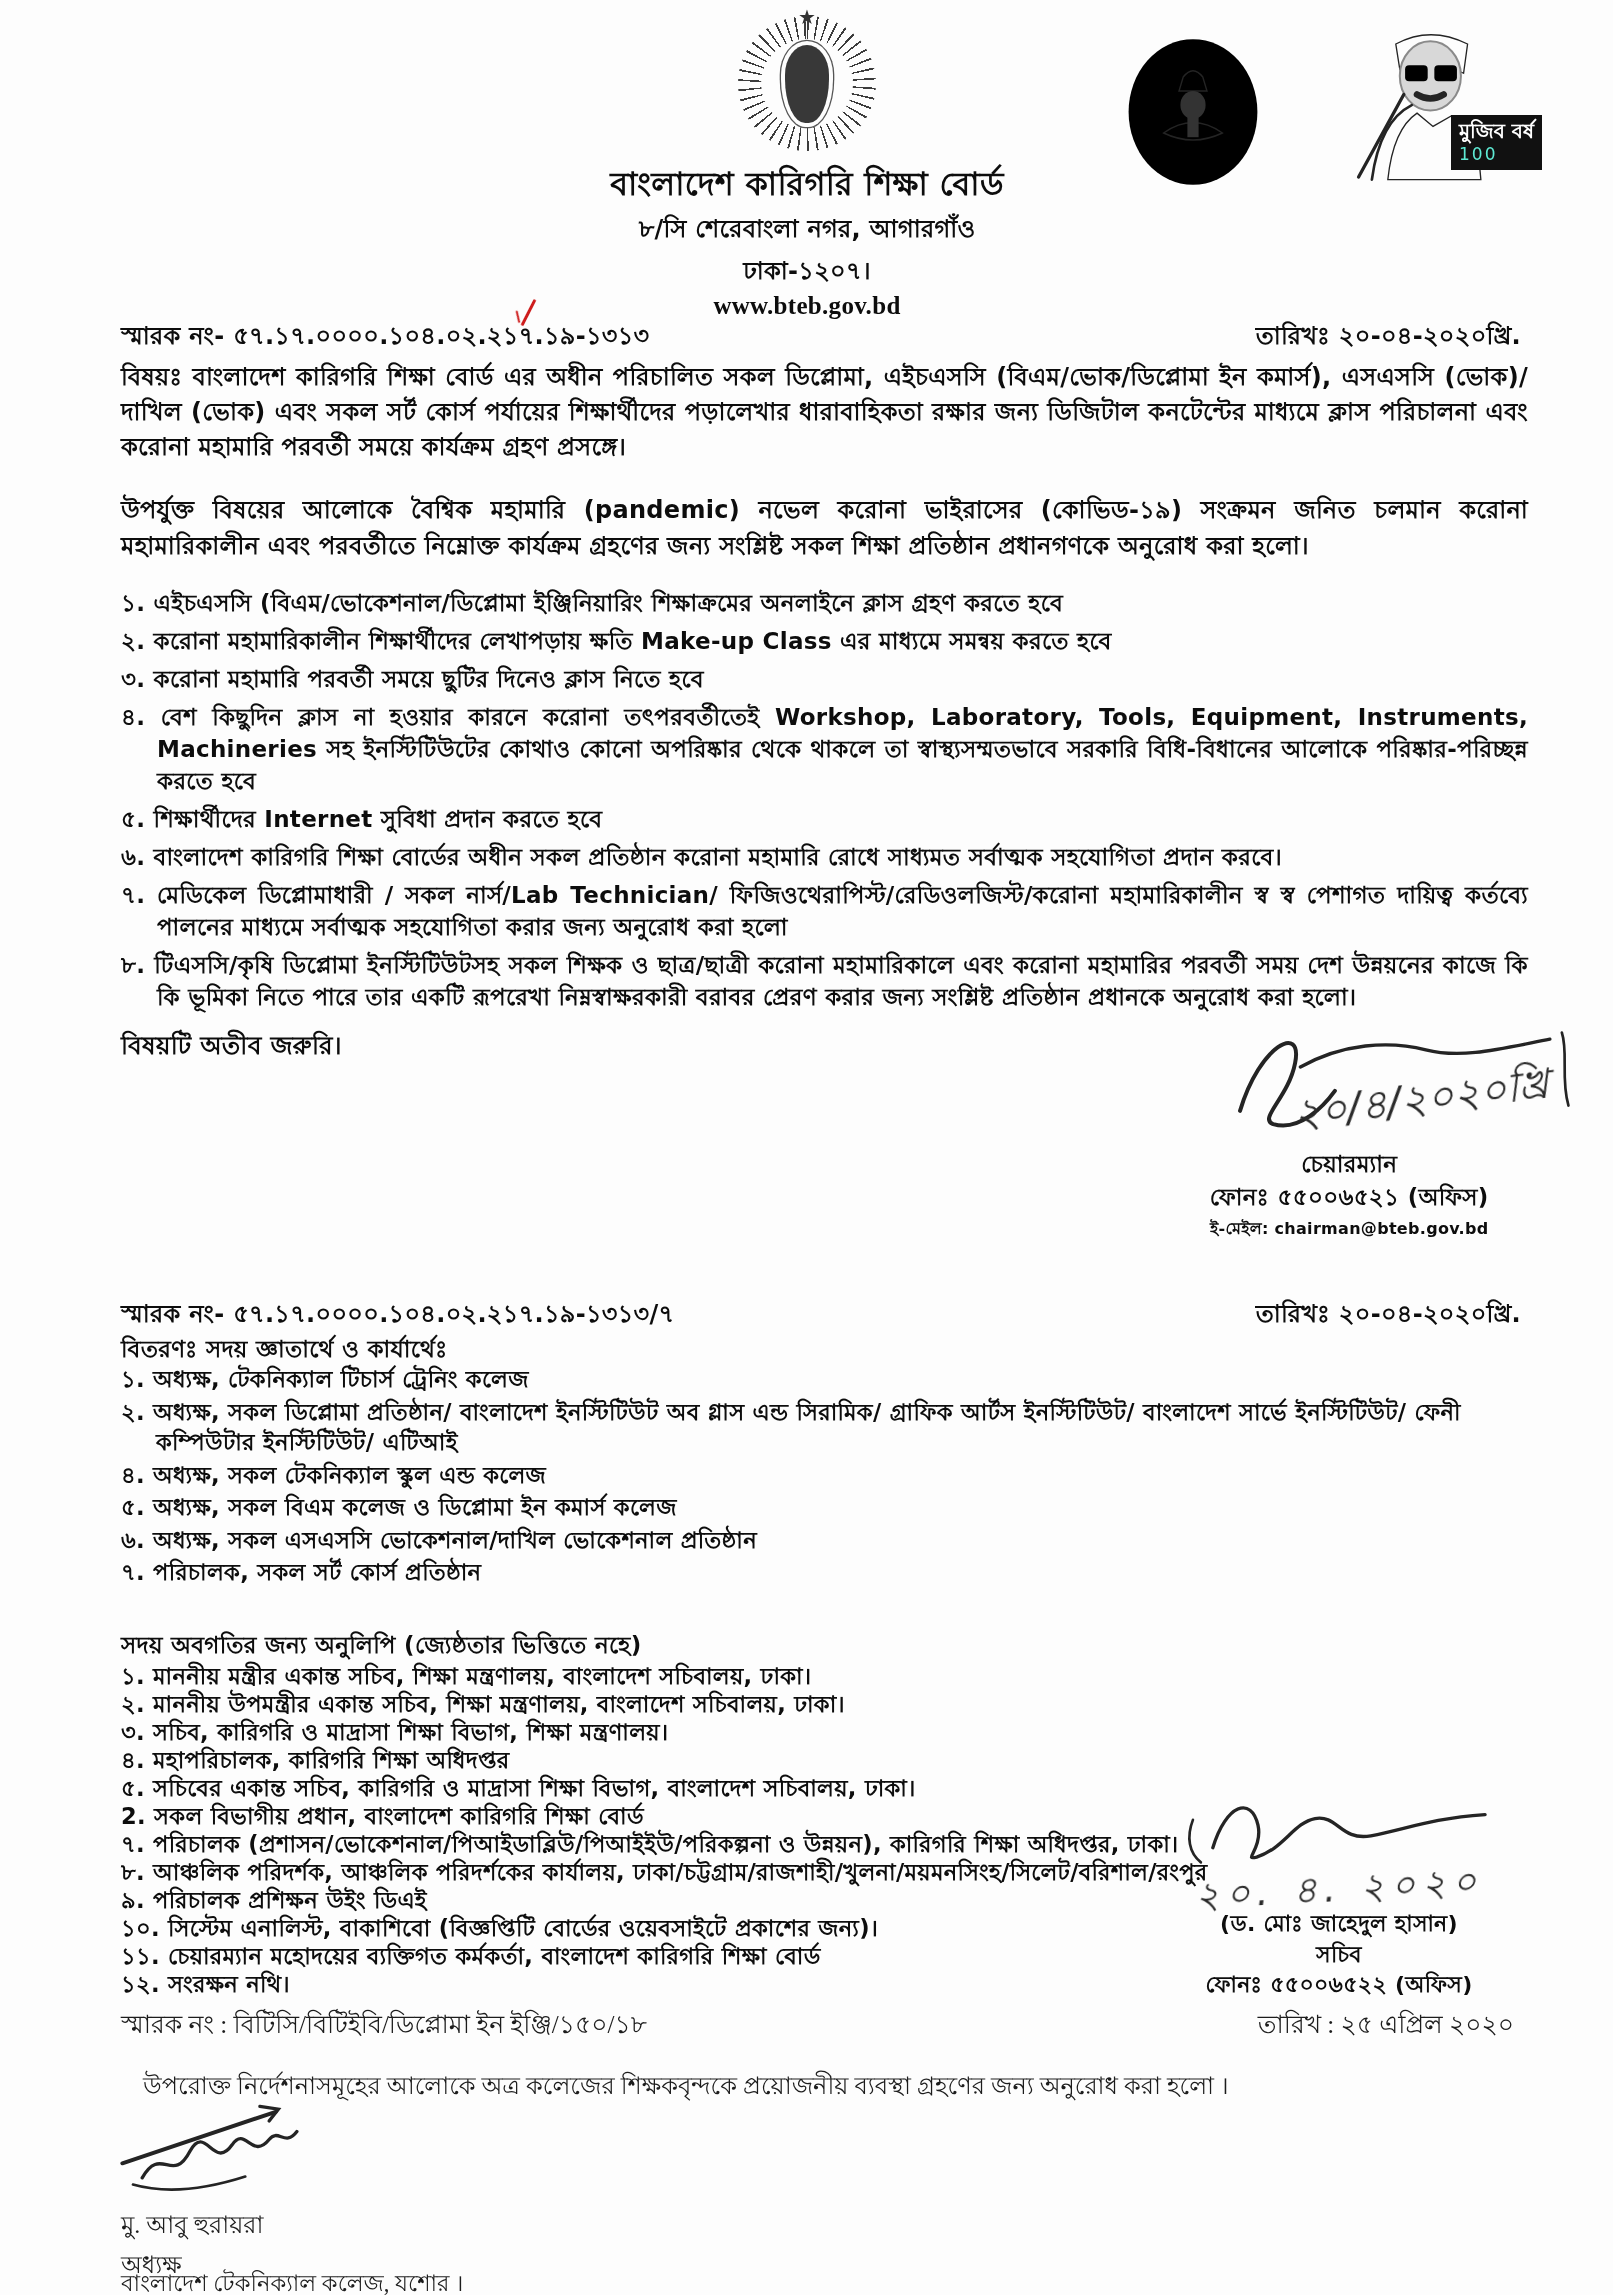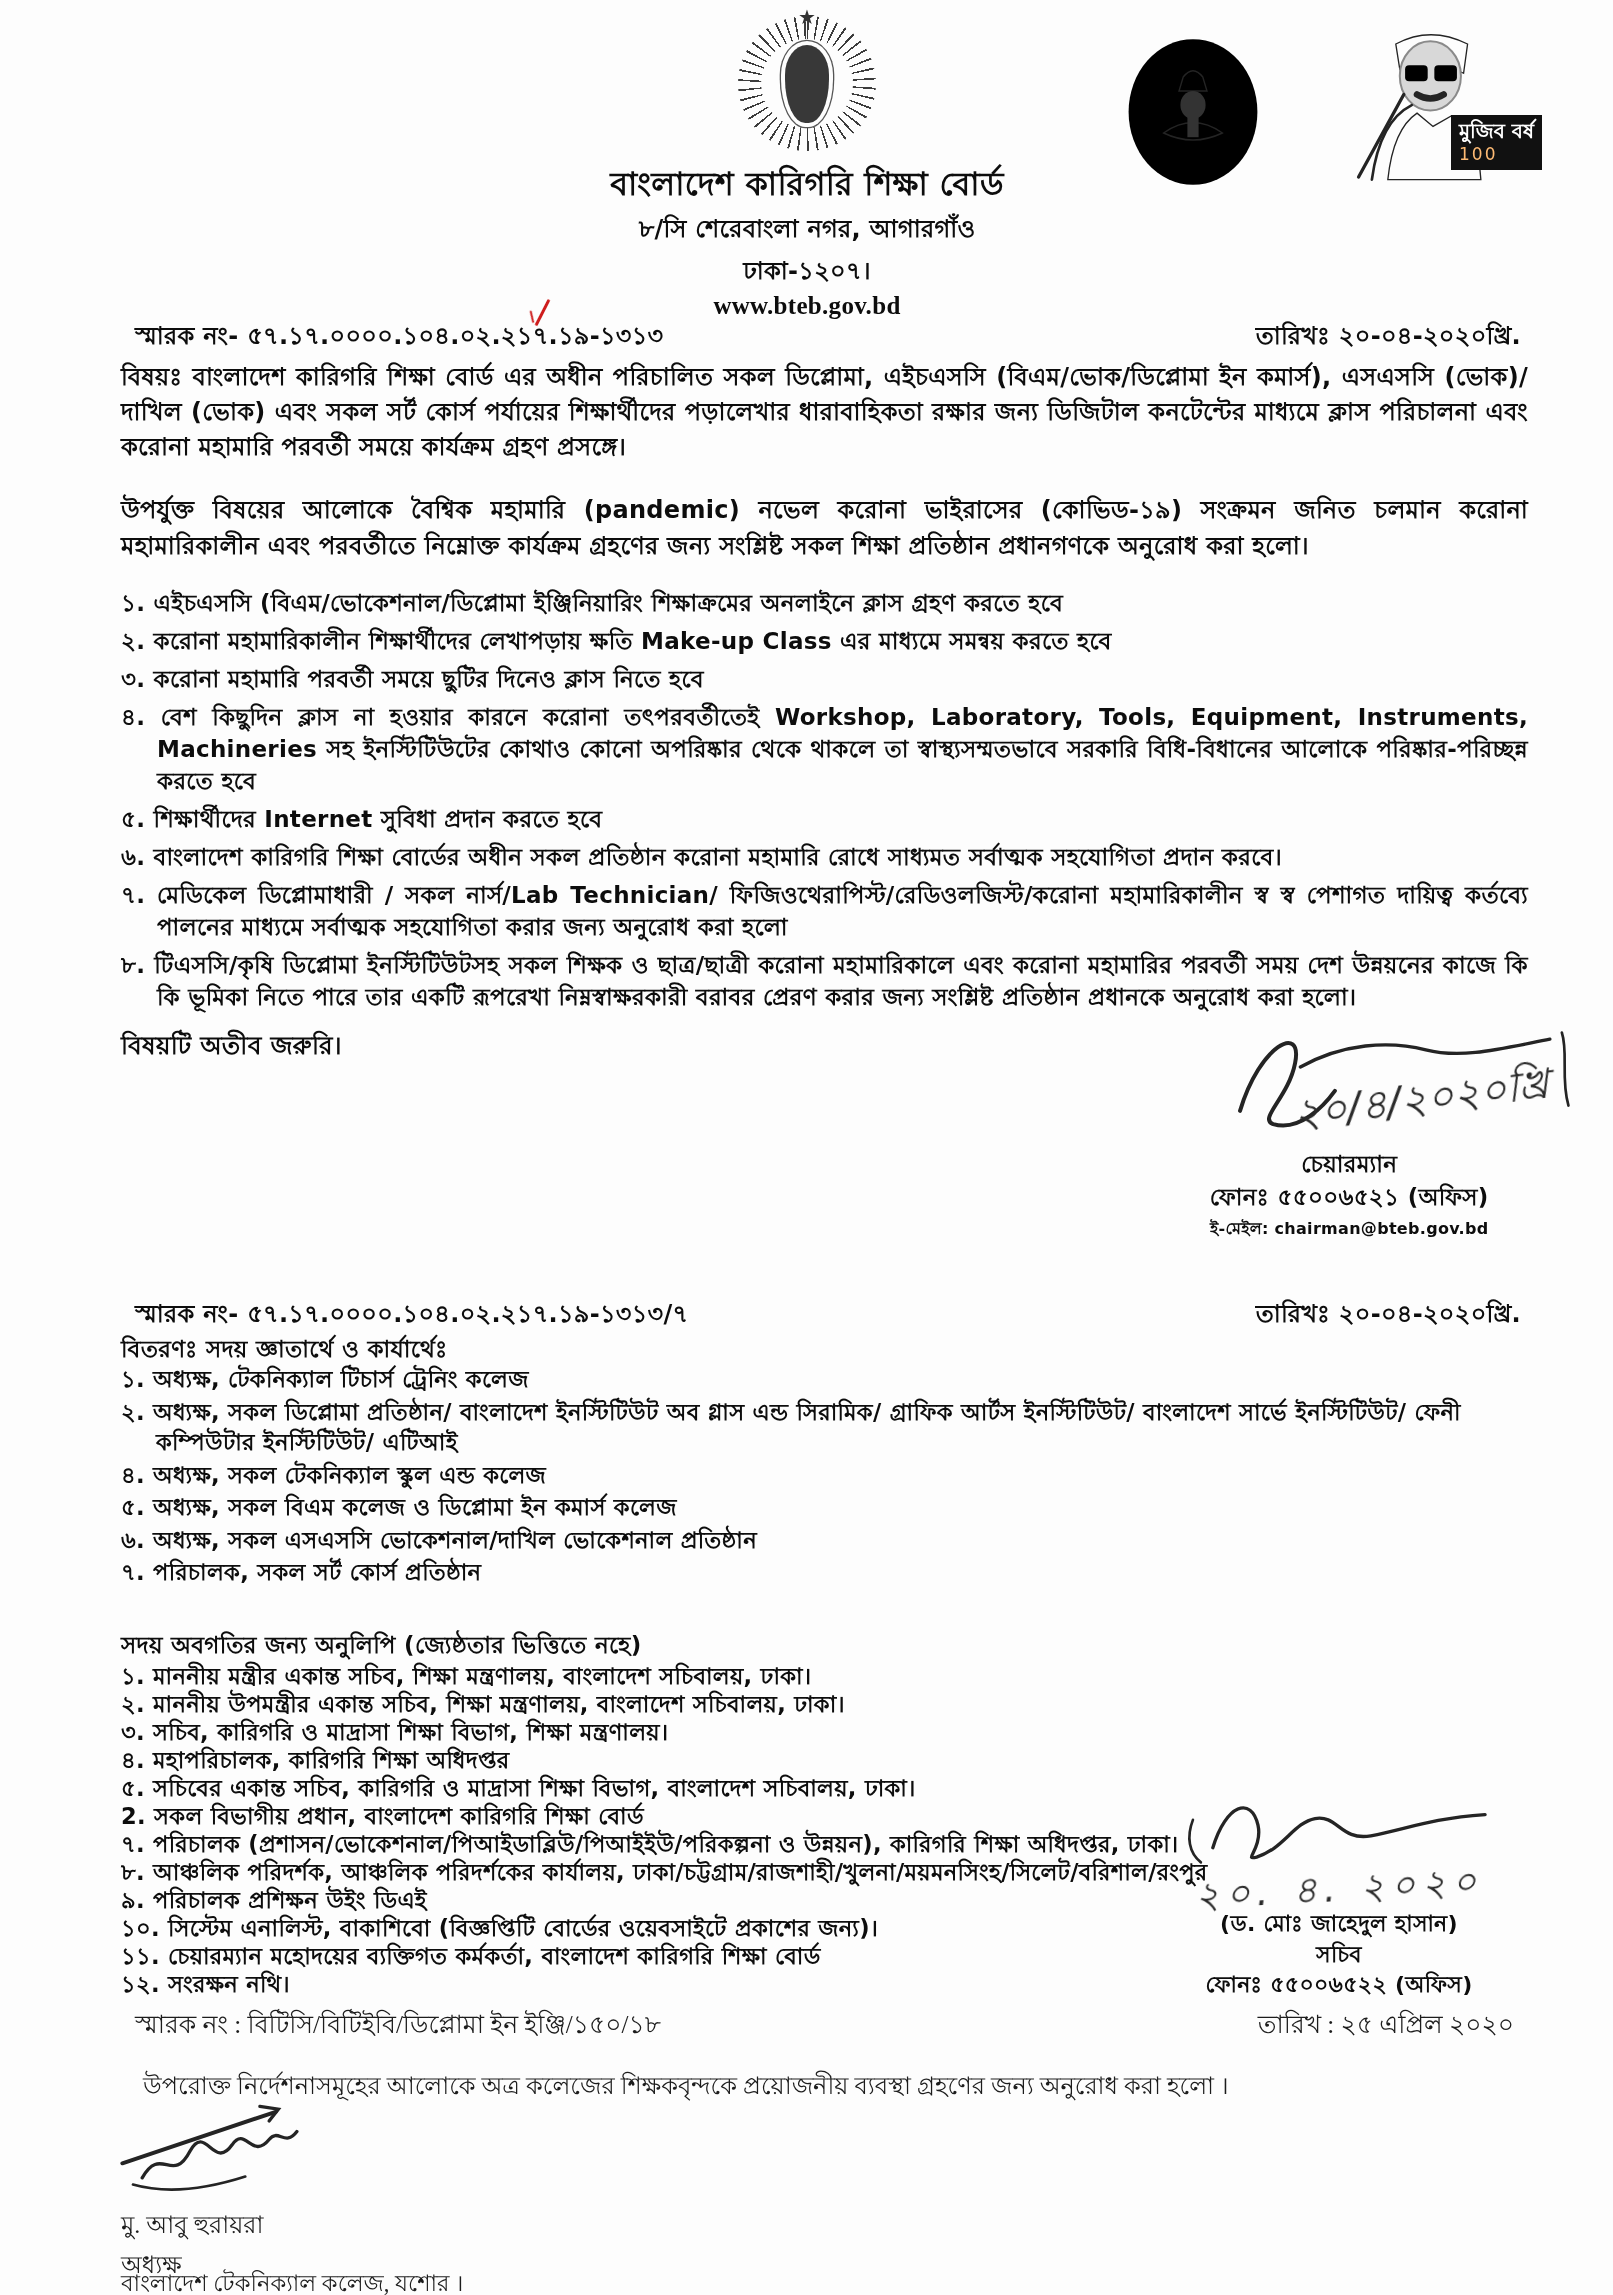--- a/index.html
+++ b/index.html
@@ -22,24 +22,24 @@
   .hline{position:absolute;left:0;right:0;text-align:center;}
   .addr1{top:210px;font-size:24px;}
   .addr2{top:252px;font-size:24px;}
   .website{top:292px;font-size:25px;font-family:"Liberation Serif","DejaVu Serif",serif;}
 
   .seal{position:absolute;top:35px;right:350px;width:142px;height:154px;}
   .mujib{position:absolute;top:20px;right:72px;width:210px;height:165px;}
   .mujib svg{position:absolute;top:0;left:0;}
   .mujib-caption{position:absolute;right:0;bottom:14.6px;background:#111;color:#fff;
     padding:5.3px 8px;font-size:20px;font-weight:700;line-height:22.6px;text-align:left;filter:blur(0.2px);}
-  .mujib-100{display:block;color:#fdba74;font-size:17px;letter-spacing:2px;font-weight:400;}
-
-  
-  .row{position:absolute;left:135px;right:93px;display:flex;justify-content:space-between;font-size:24px;}
+  .mujib-100{display:block;color:#5eead4;font-size:17px;letter-spacing:2px;font-weight:400;}
+
+  
+  .row{position:absolute;left:121px;right:93px;display:flex;justify-content:space-between;font-size:24px;}
   .memo1-row{top:317px;}
   .red-tick{position:absolute;top:-18.6px;left:406px;width:2.7px;height:29px;background:#c42a2a;
     transform:rotate(27deg);border-radius:1.3px;}
   .red-tick::after{content:"";position:absolute;top:17px;left:-6.6px;width:2px;height:12px;background:#c42a2a;transform:rotate(-40deg);}
   .subject{position:absolute;top:360px;left:121px;right:86px;font-size:24px;line-height:35px;text-align:justify;}
   .intro{position:absolute;top:492px;left:121px;right:86px;font-size:24px;line-height:36px;text-align:justify;}
   .items{position:absolute;top:587px;left:121px;right:86px;}
   .item{font-size:23px;line-height:32px;margin-bottom:6px;padding-left:36px;text-indent:-36px;text-align:justify;}
   .closing{position:absolute;top:1027px;left:121px;font-size:24.6px;}
 

